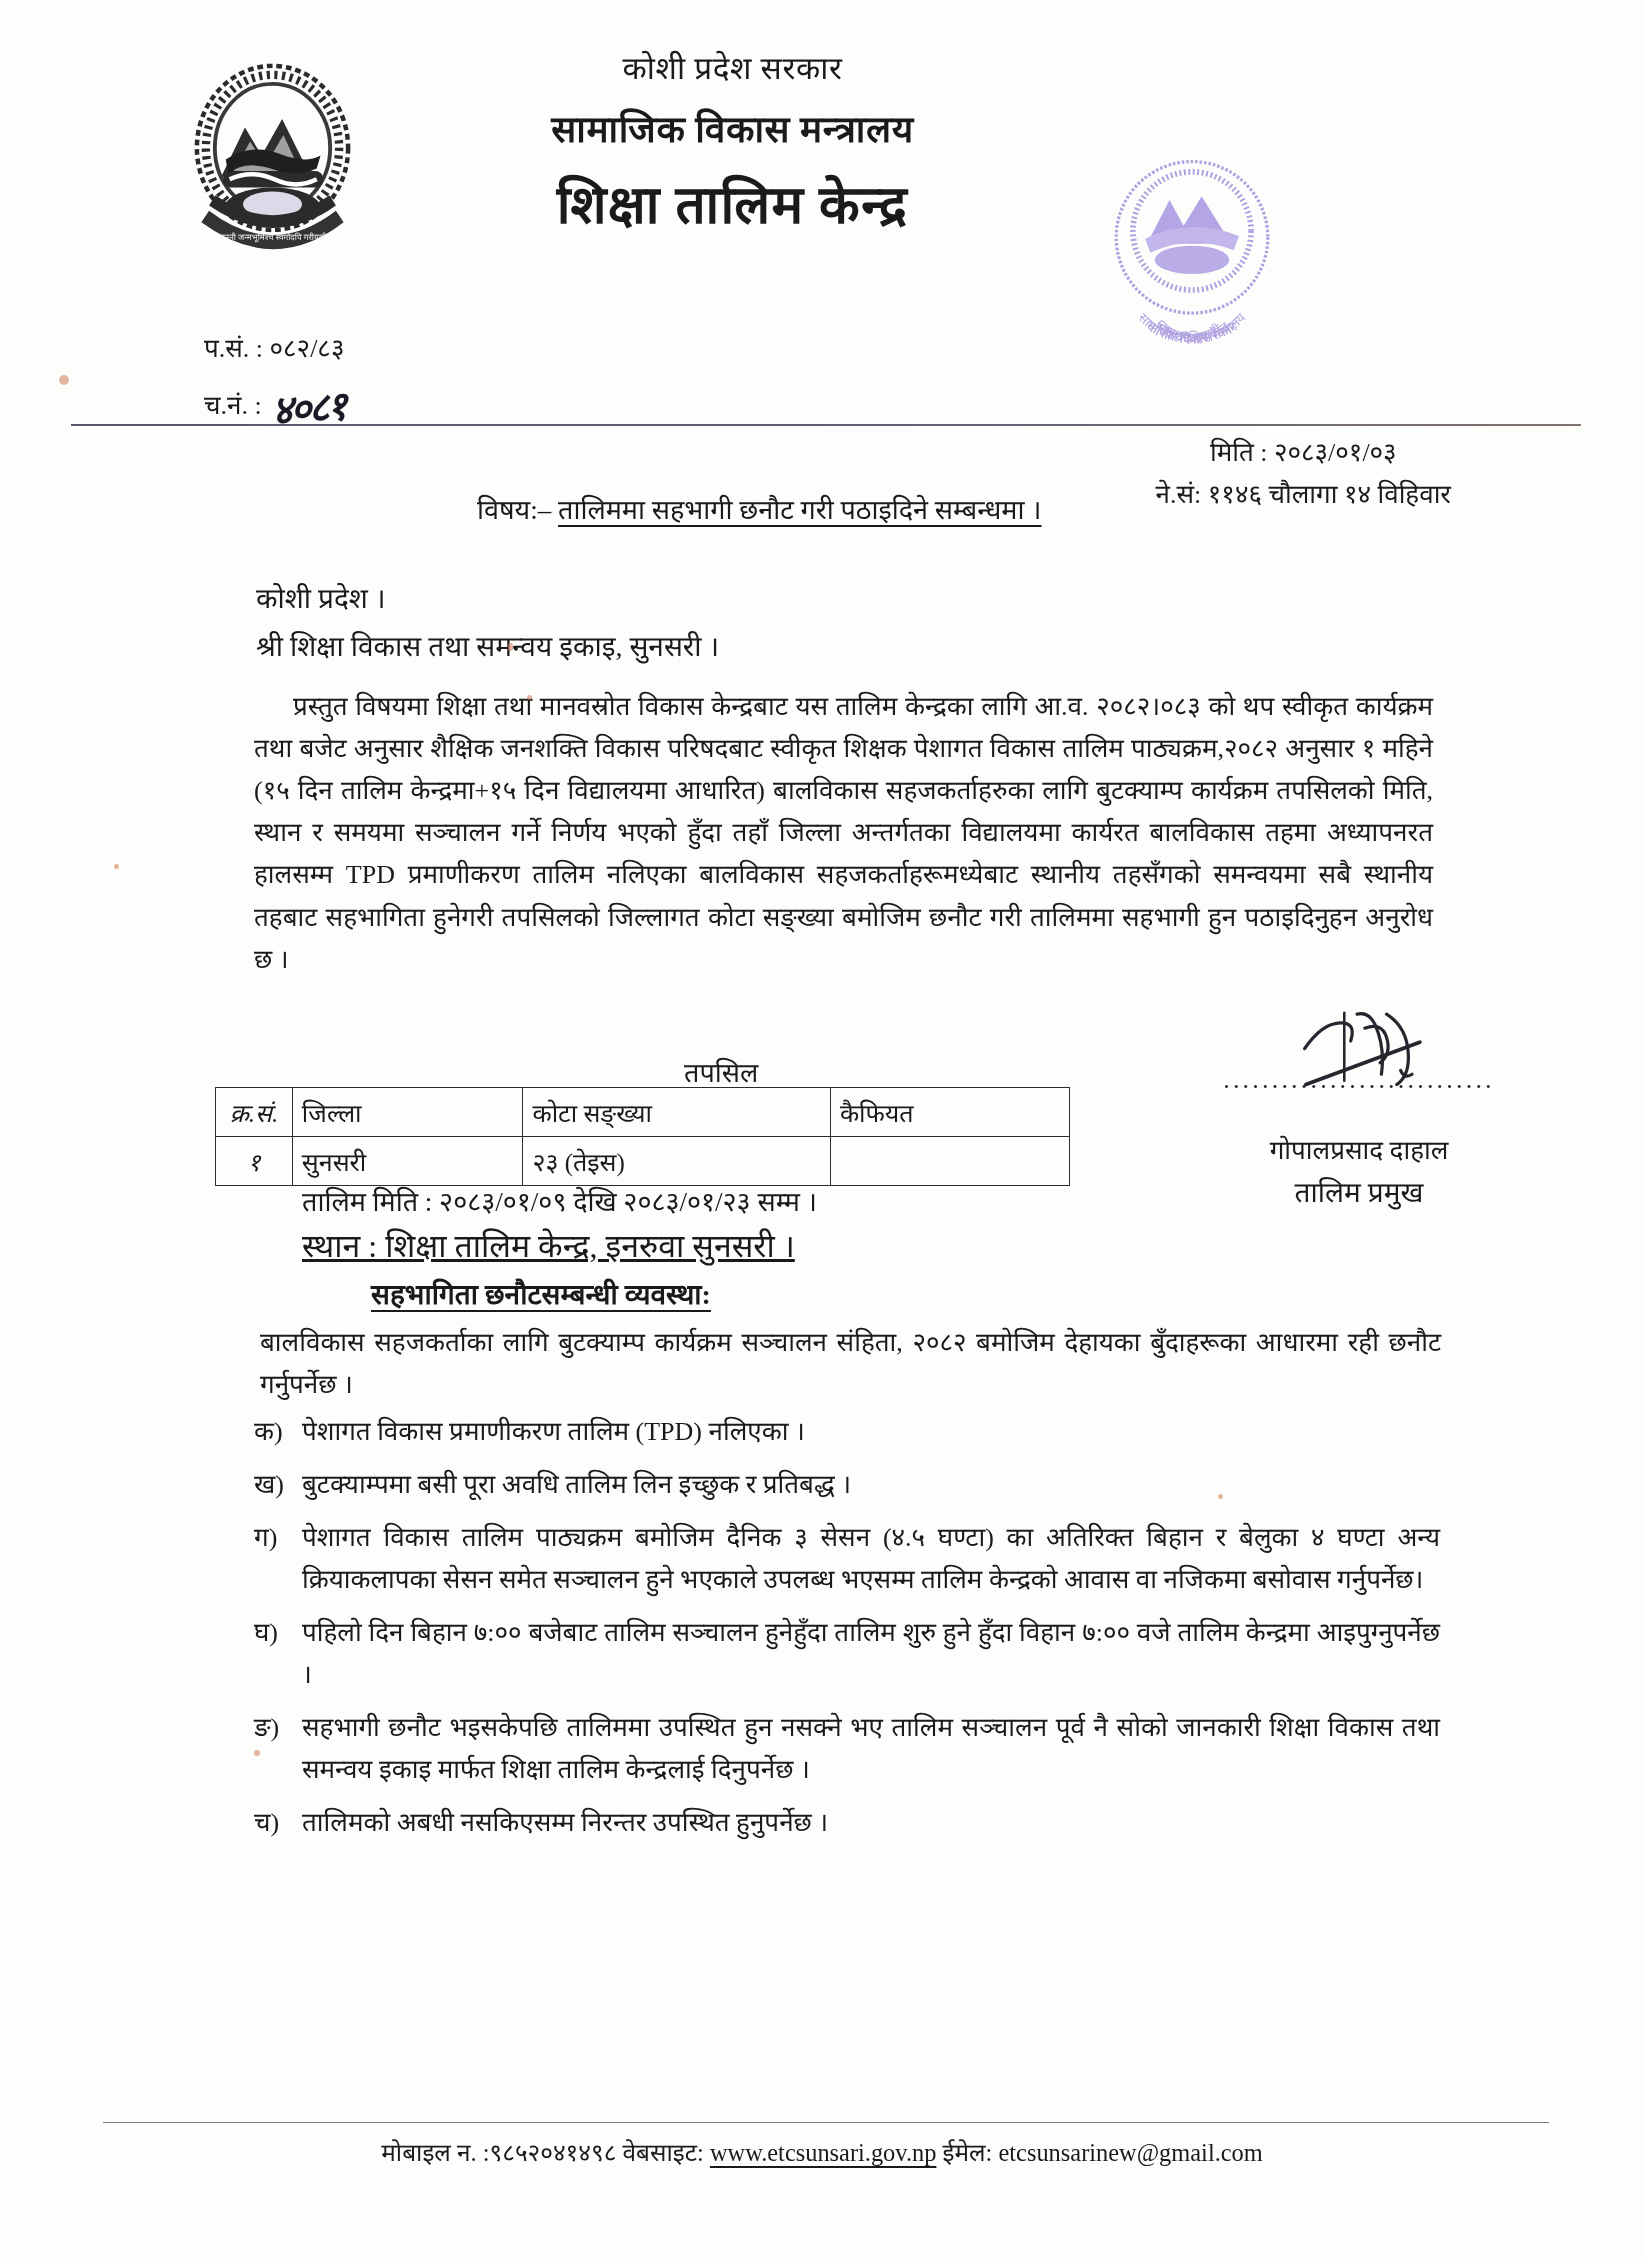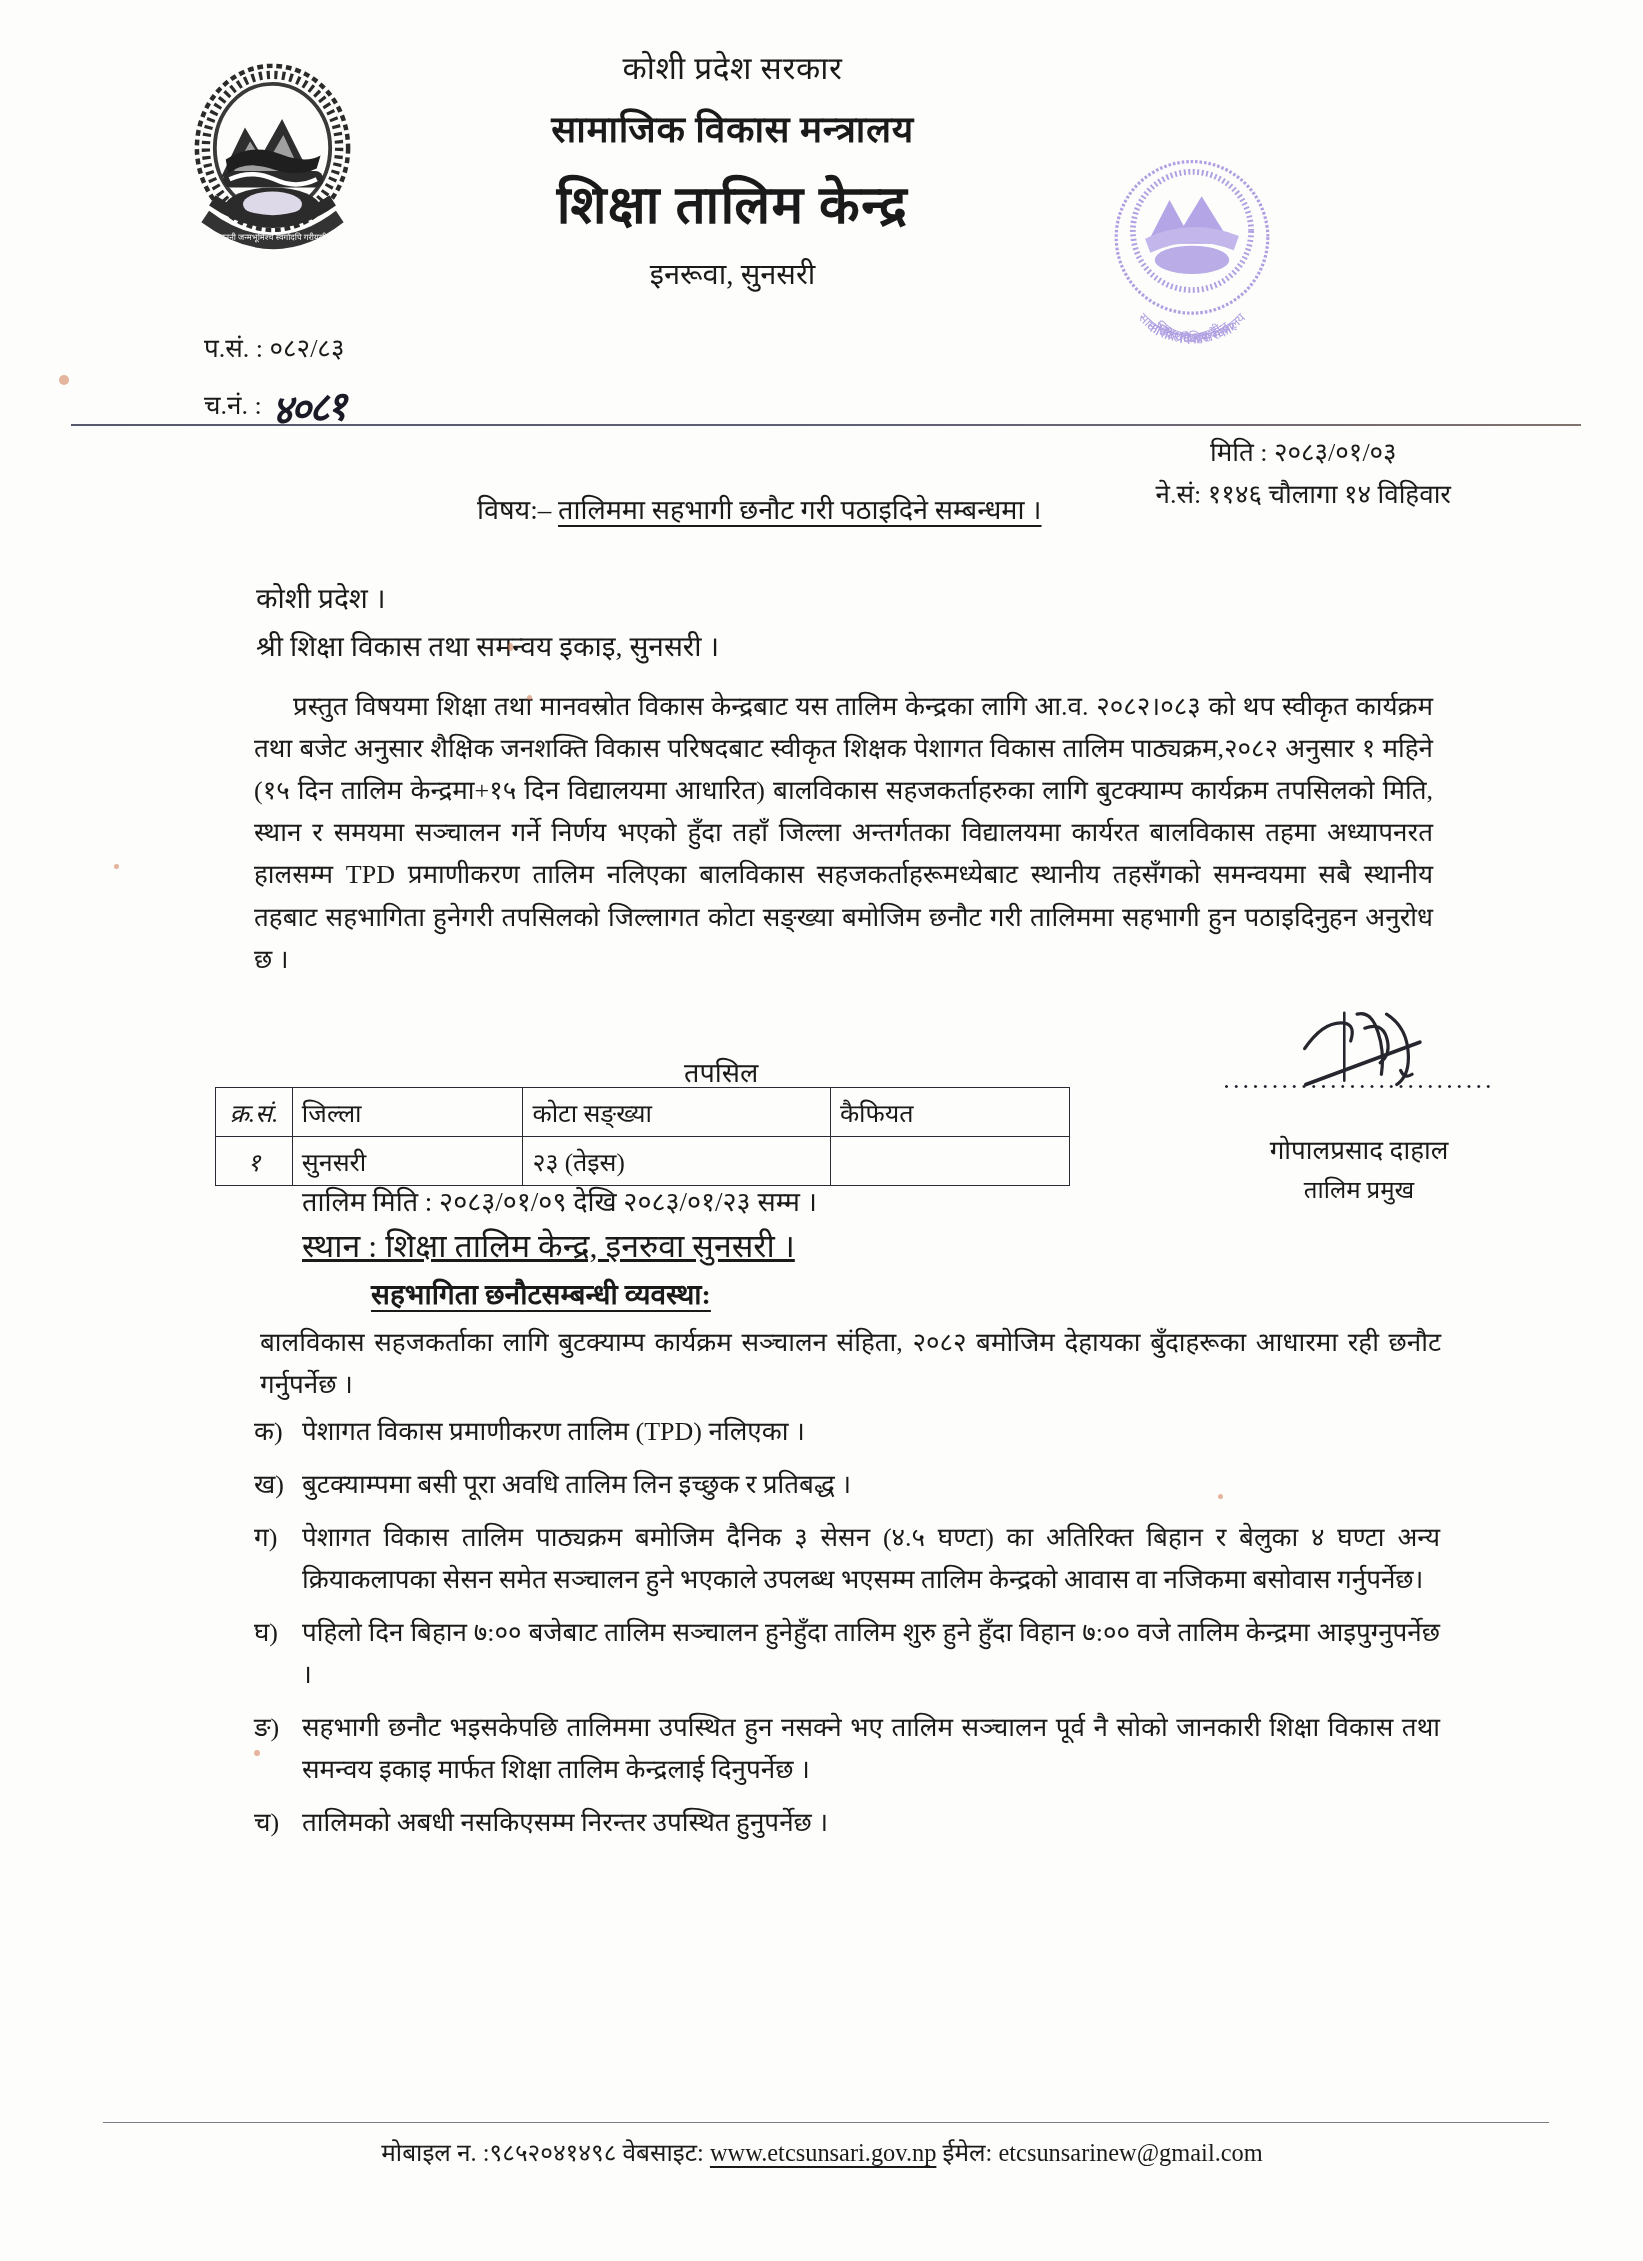--- a/index.html
+++ b/index.html
@@ -210,21 +210,21 @@
     letter-spacing: 3.2px;
     color: #22222c;
     position: relative;
     top: -40px;
   }
   .sig-name {
     font-size: 26px;
     margin-top: -3.9px;
   }
   .sig-title {
-    font-size: 24px;
+    font-size: 28px;
     margin-top: 5.1px;
   }
 
   
   .prov-head {
     position: absolute;
     left: 371px;
     top: 1274px;
     font-size: 28px;
     font-weight: 600;
@@ -323,21 +323,20 @@
           <path d="M36 238 q99 76 198 0 l12 18 q-108 84 -222 0 z" fill="#333"></path>
           <text x="135" y="283" font-size="13" fill="#f2f2f2" text-anchor="middle" font-family="'Liberation Serif',serif">जननी जन्मभूमिश्च स्वर्गादपि गरीयसी</text>
         </g>
       </svg>
     </div>
 
     <div class="org-block">
       <div class="org-line1">कोशी प्रदेश सरकार</div>
       <div class="org-line2">सामाजिक विकास मन्त्रालय</div>
       <div class="org-line3">शिक्षा तालिम केन्द्र</div>
-      <div class="org-line4">इनरूवा, सुनसरी</div>
     </div>
 
     <div class="stamp">
       <svg viewBox="0 0 330 330" xmlns="http://www.w3.org/2000/svg">
         <defs>
           <path id="arcOuter" d="M 40 190 A 125 125 0 0 0 290 190"></path>
           <path id="arcMid" d="M 55 205 A 108 108 0 0 0 275 205"></path>
           <path id="arcIn" d="M 72 220 A 90 90 0 0 0 258 220"></path>
           <path id="arcBot" d="M 92 238 A 70 70 0 0 0 238 238"></path>
         </defs>

